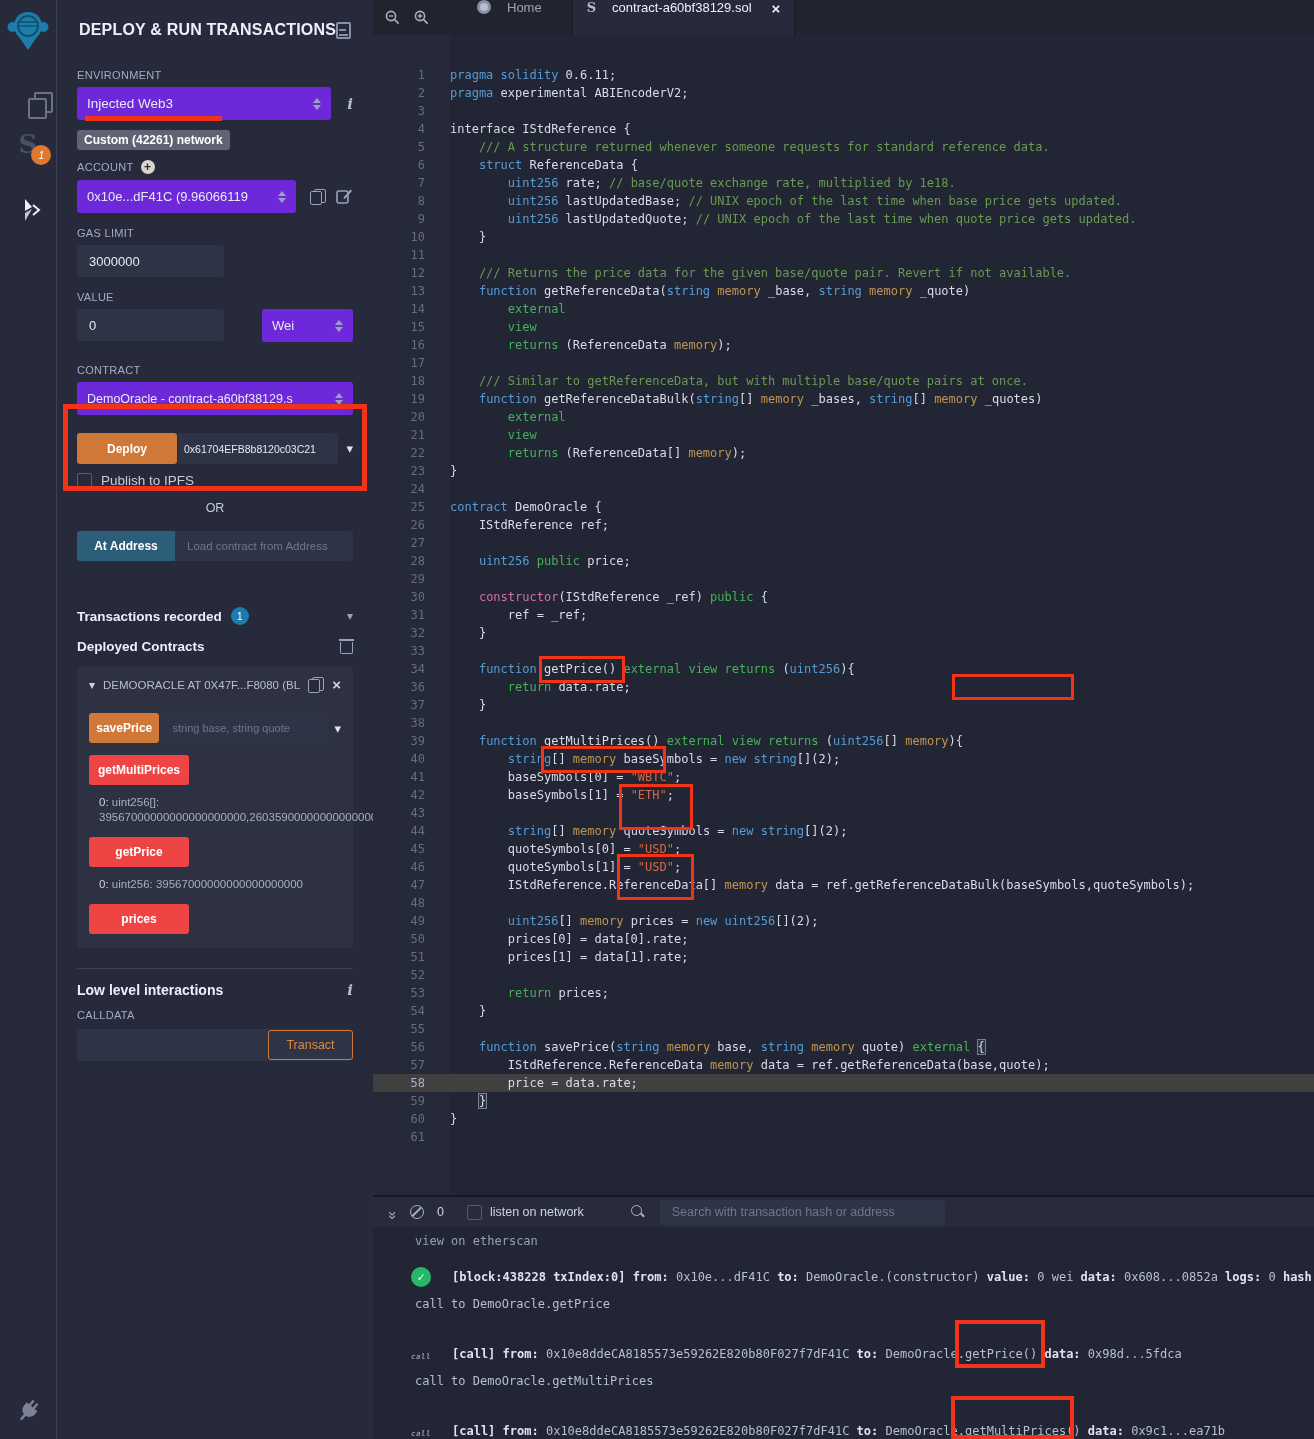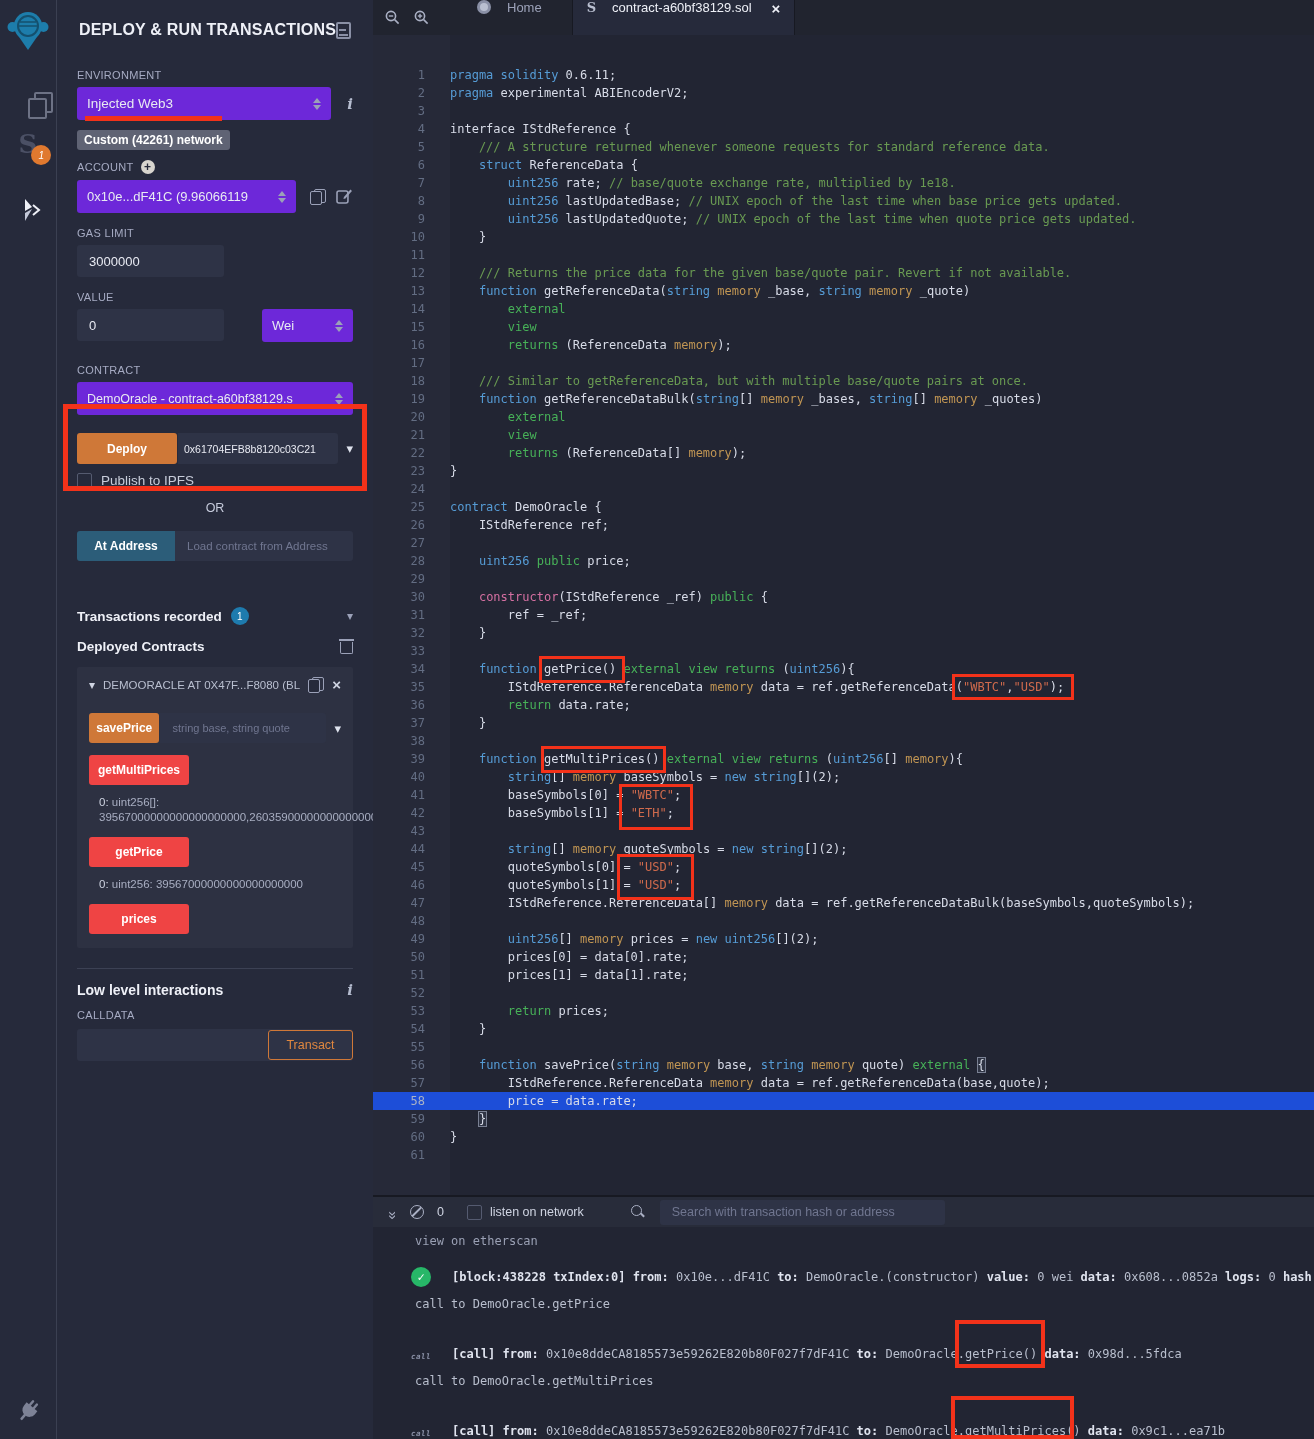--- a/index.html
+++ b/index.html
@@ -99,21 +99,21 @@
   .tab.active { background:#262a3b; color:#eef0f7; border-left:1px solid #171922; border-right:1px solid #171922; }
   .home-dot { width:14px; height:14px; border-radius:50%; background:#8a90a6; position:relative; }
   .home-dot::after { content:""; position:absolute; left:3px; top:3px; width:8px; height:8px; border-radius:50%; background:#b9bfd0; }
   .sol-glyph { font-family:"DejaVu Serif", serif; font-weight:bold; color:#b9bfd0; font-size:13px; }
   .tab-close { color:#eef0f7; font-weight:bold; font-size:15px; margin-left:4px; }
 
   .editor { position:relative; flex:1; background:#222533; overflow:hidden; font-family:"DejaVu Sans Mono", monospace; font-size:12px; }
   .editor::before { content:""; position:absolute; left:0; top:0; bottom:0; width:77px; background:#262938; }
   .code { position:relative; padding-top:31px; }
   .cl { height:18px; line-height:18px; white-space:pre; position:relative; }
-  .cl.hl { background:#1d4ed8; }
+  .cl.hl { background:#404040; }
   .ln { display:inline-block; width:52px; text-align:right; color:#636d83; position:relative; }
   .cl.hl .ln { color:#aab2c5; }
   .ct { padding-left:25px; }
   .tk-w { color:#d8dce8; } .tk-k { color:#569cd6; } .tk-m { color:#c09553; }
   .tk-c { color:#699a52; } .tk-g { color:#47b158; } .tk-p { color:#d670a2; }
   .tk-s { color:#cf6a4c; } .tk-bm { color:#d8dce8; outline:1px solid #7a8194; background:#2f3444; }
 
   
   .terminal { flex:0 0 244px; background:#222533; border-top:2px solid #171922; font-family:"DejaVu Sans Mono", monospace; font-size:12px; overflow:hidden; }
   .term-toolbar { height:30px; background:#282c3a; display:flex; align-items:center; gap:13px; padding:0 10px; font-family:"Liberation Sans", sans-serif; }
@@ -376,21 +376,20 @@
           <div class="cl"><span class="ln">25</span><span class="ct"><span class="tk-k">contract</span><span class="tk-w"> DemoOracle {</span></span></div>
           <div class="cl"><span class="ln">26</span><span class="ct"><span class="tk-w">    IStdReference ref;</span></span></div>
           <div class="cl"><span class="ln">27</span><span class="ct"></span></div>
           <div class="cl"><span class="ln">28</span><span class="ct"><span class="tk-w">    </span><span class="tk-k">uint256</span><span class="tk-w"> </span><span class="tk-g">public</span><span class="tk-w"> price;</span></span></div>
           <div class="cl"><span class="ln">29</span><span class="ct"></span></div>
           <div class="cl"><span class="ln">30</span><span class="ct"><span class="tk-w">    </span><span class="tk-p">constructor</span><span class="tk-w">(IStdReference _ref) </span><span class="tk-g">public</span><span class="tk-w"> {</span></span></div>
           <div class="cl"><span class="ln">31</span><span class="ct"><span class="tk-w">        ref = _ref;</span></span></div>
           <div class="cl"><span class="ln">32</span><span class="ct"><span class="tk-w">    }</span></span></div>
           <div class="cl"><span class="ln">33</span><span class="ct"></span></div>
           <div class="cl"><span class="ln">34</span><span class="ct"><span class="tk-w">    </span><span class="tk-k">function</span><span class="tk-w"> getPrice() </span><span class="tk-g">external</span><span class="tk-w"> </span><span class="tk-g">view</span><span class="tk-w"> </span><span class="tk-g">returns</span><span class="tk-w"> (</span><span class="tk-k">uint256</span><span class="tk-w">){</span></span></div>
-          <div class="cl"><span class="ln">35</span><span class="ct"><span class="tk-w">        IStdReference.ReferenceData </span><span class="tk-m">memory</span><span class="tk-w"> data = ref.getReferenceData(</span><span class="tk-s">"WBTC"</span><span class="tk-w">,</span><span class="tk-s">"USD"</span><span class="tk-w">);</span></span></div>
           <div class="cl"><span class="ln">36</span><span class="ct"><span class="tk-w">        </span><span class="tk-g">return</span><span class="tk-w"> data.rate;</span></span></div>
           <div class="cl"><span class="ln">37</span><span class="ct"><span class="tk-w">    }</span></span></div>
           <div class="cl"><span class="ln">38</span><span class="ct"></span></div>
           <div class="cl"><span class="ln">39</span><span class="ct"><span class="tk-w">    </span><span class="tk-k">function</span><span class="tk-w"> getMultiPrices() </span><span class="tk-g">external</span><span class="tk-w"> </span><span class="tk-g">view</span><span class="tk-w"> </span><span class="tk-g">returns</span><span class="tk-w"> (</span><span class="tk-k">uint256</span><span class="tk-w">[] </span><span class="tk-m">memory</span><span class="tk-w">){</span></span></div>
           <div class="cl"><span class="ln">40</span><span class="ct"><span class="tk-w">        </span><span class="tk-k">string</span><span class="tk-w">[] </span><span class="tk-m">memory</span><span class="tk-w"> baseSymbols = </span><span class="tk-k">new</span><span class="tk-w"> </span><span class="tk-k">string</span><span class="tk-w">[](2);</span></span></div>
           <div class="cl"><span class="ln">41</span><span class="ct"><span class="tk-w">        baseSymbols[0] = </span><span class="tk-s">"WBTC"</span><span class="tk-w">;</span></span></div>
           <div class="cl"><span class="ln">42</span><span class="ct"><span class="tk-w">        baseSymbols[1] = </span><span class="tk-s">"ETH"</span><span class="tk-w">;</span></span></div>
           <div class="cl"><span class="ln">43</span><span class="ct"></span></div>
           <div class="cl"><span class="ln">44</span><span class="ct"><span class="tk-w">        </span><span class="tk-k">string</span><span class="tk-w">[] </span><span class="tk-m">memory</span><span class="tk-w"> quoteSymbols = </span><span class="tk-k">new</span><span class="tk-w"> </span><span class="tk-k">string</span><span class="tk-w">[](2);</span></span></div>
           <div class="cl"><span class="ln">45</span><span class="ct"><span class="tk-w">        quoteSymbols[0] = </span><span class="tk-s">"USD"</span><span class="tk-w">;</span></span></div>

